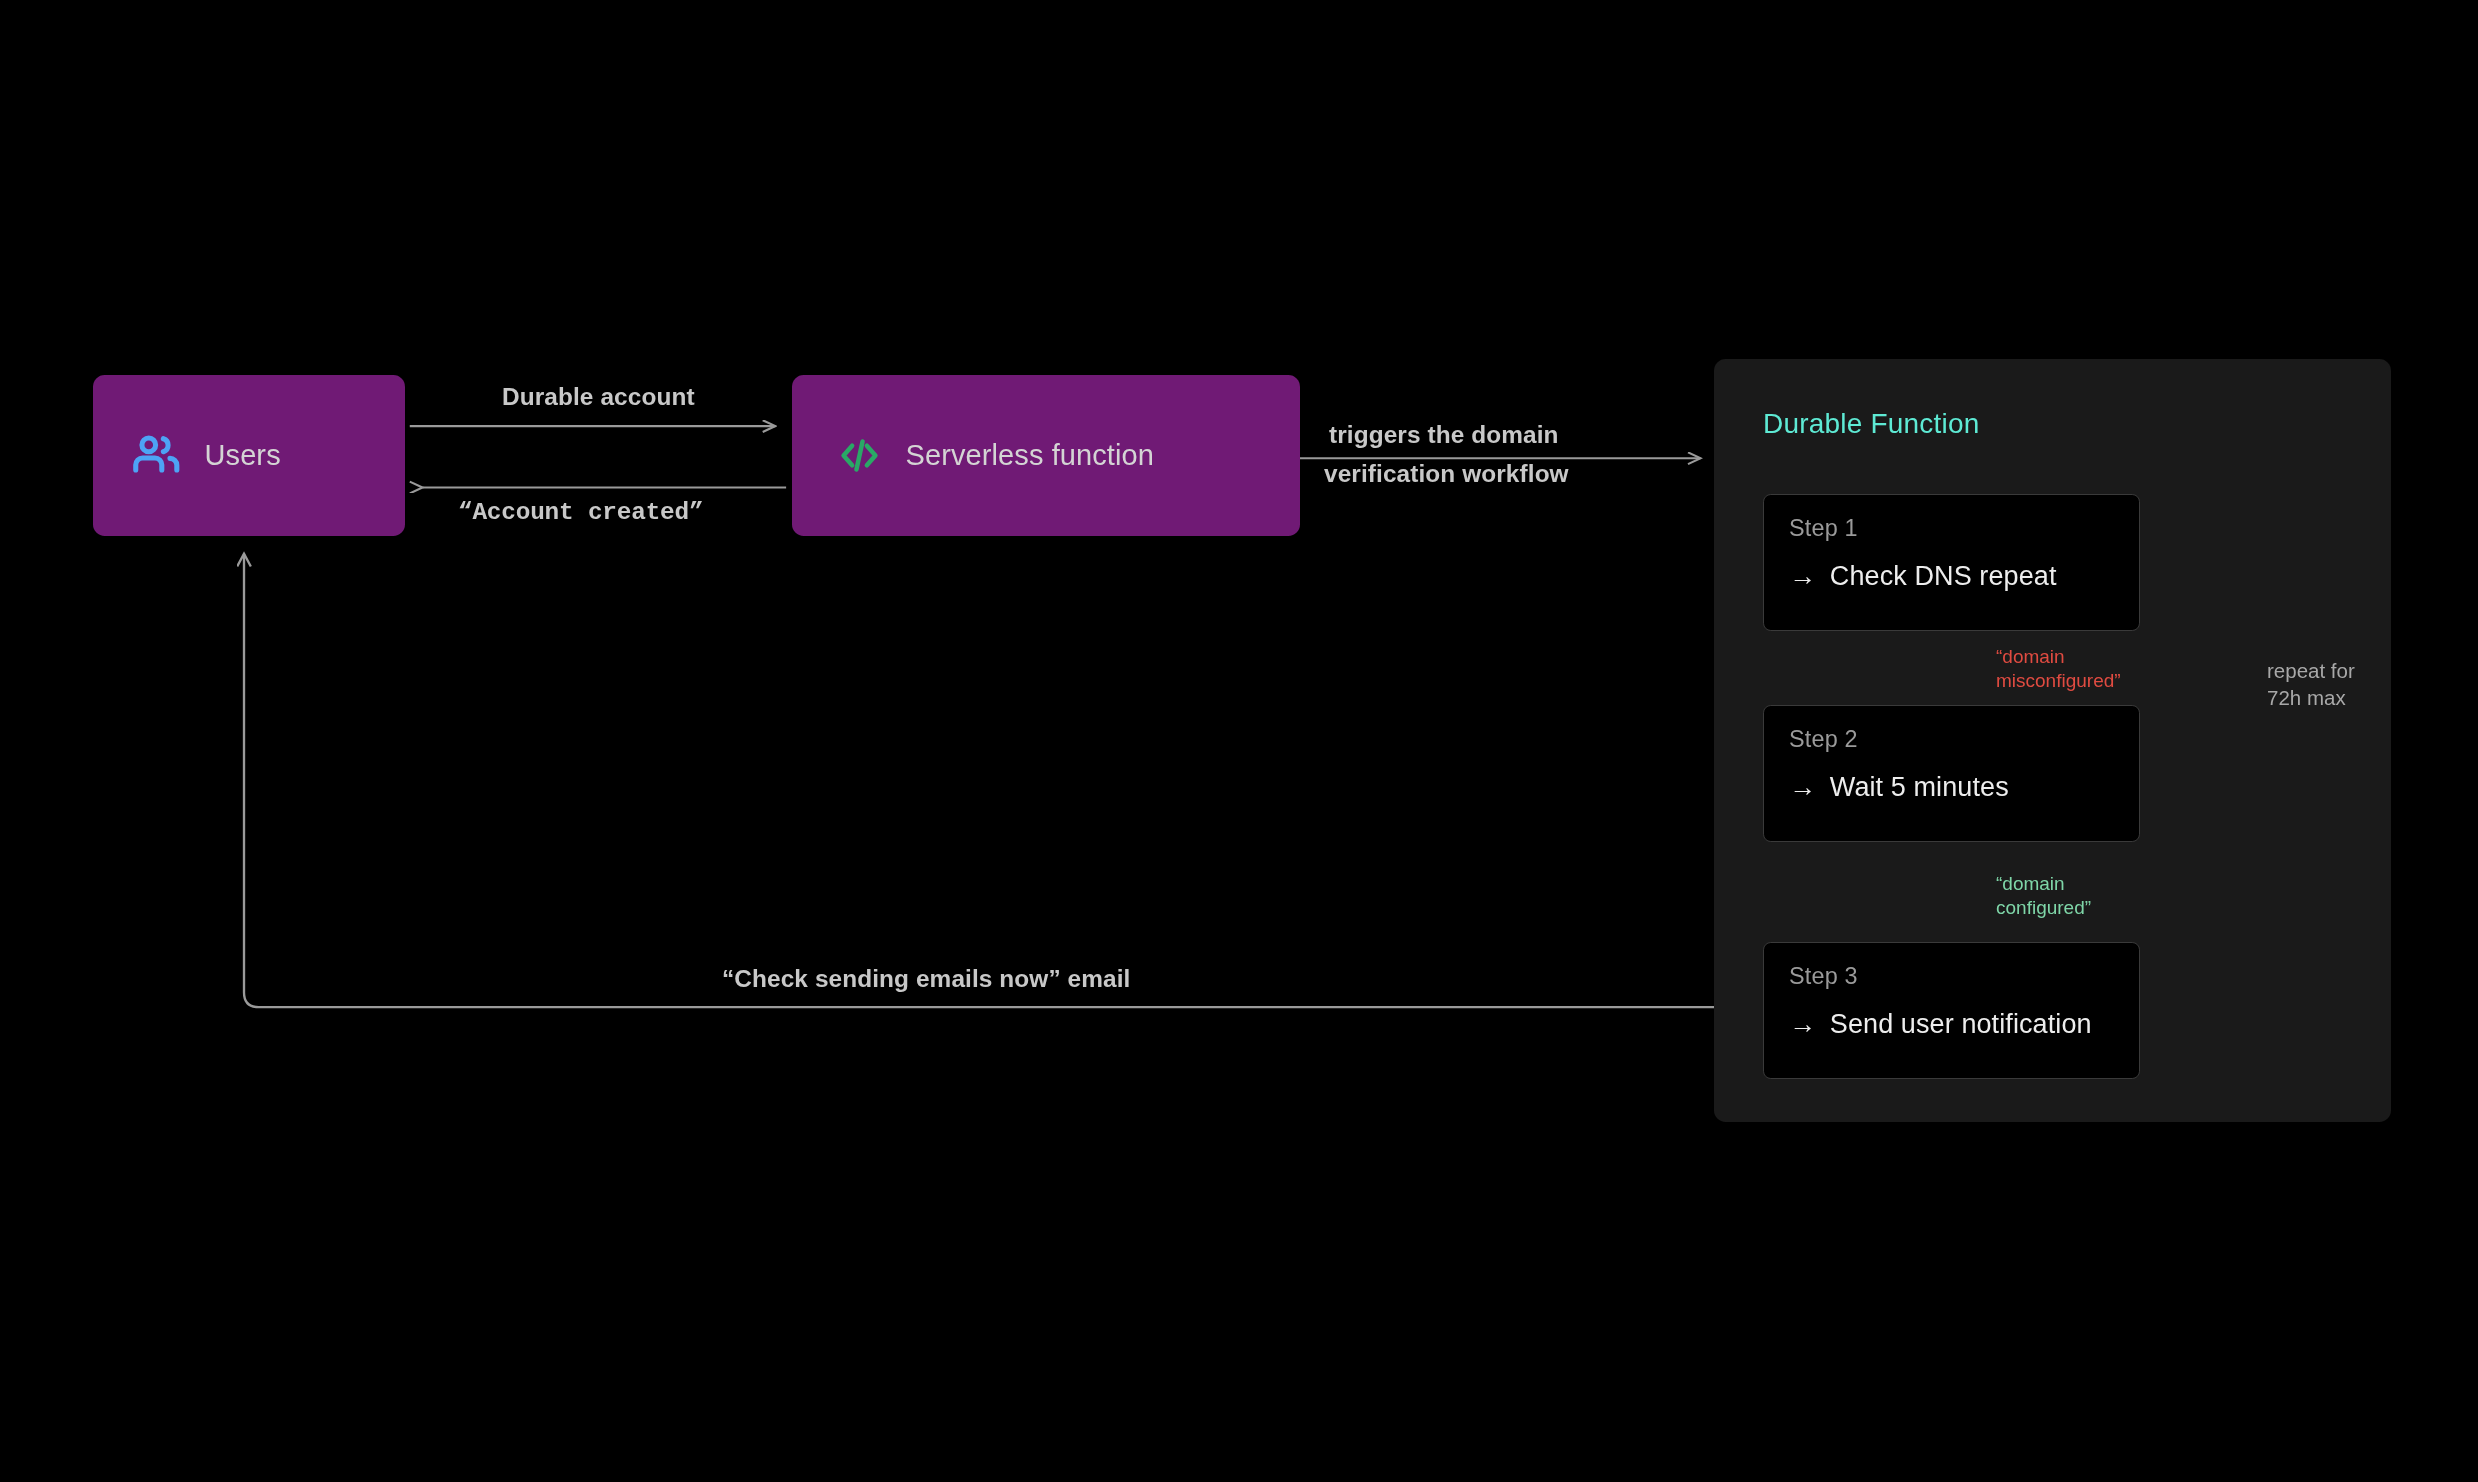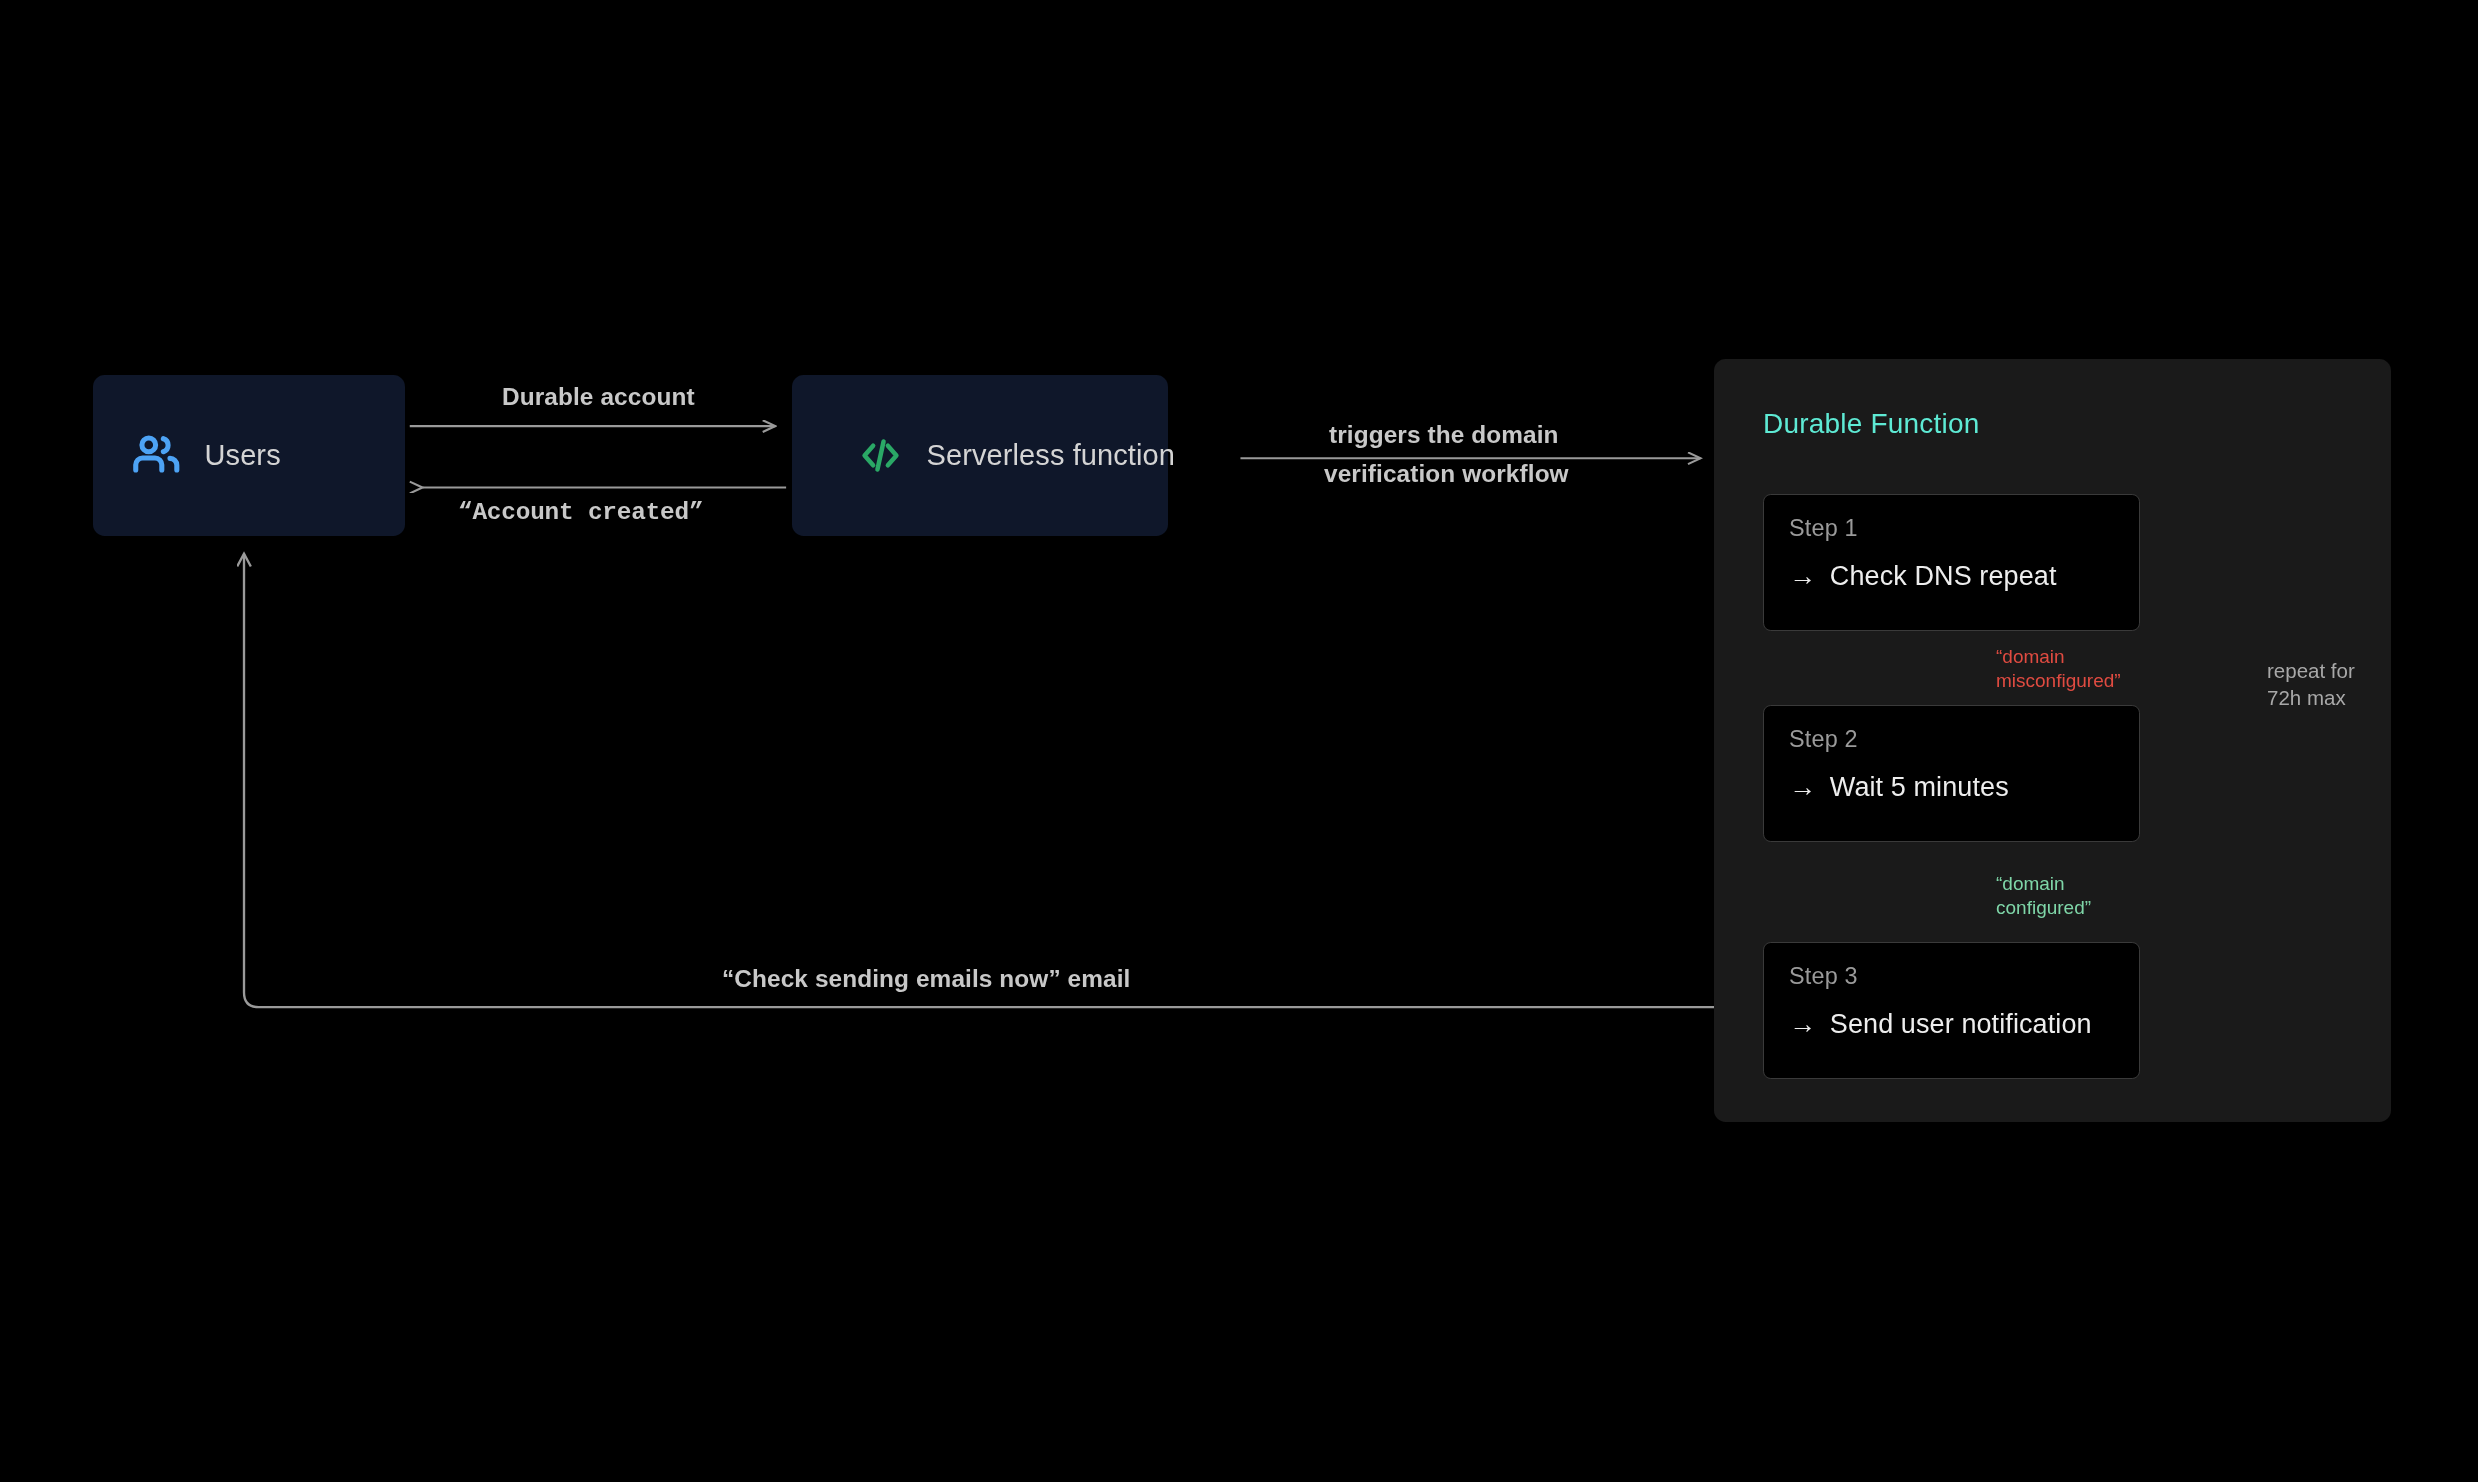--- a/index.html
+++ b/index.html
@@ -24,35 +24,35 @@
     position: absolute;
     left: 0; top: 0;
     width: 2478px;
     height: 1482px;
     pointer-events: none;
   }
 
   
   .node {
     position: absolute;
-    background: #0f172a;
+    background: #701a75;
     border-radius: 11.7px;
     display: flex;
     align-items: center;
     box-sizing: border-box;
   }
   #users-node {
     left: 93px; top: 375px;
     width: 312px; height: 161px;
     padding-left: 37px;
   }
   #serverless-node {
     left: 792px; top: 375px;
-    width: 376px; height: 161px;
-    padding-left: 64px;
+    width: 508px; height: 161px;
+    padding-left: 43px;
   }
   .node-label {
     color: #d4d4d4;
     font-size: 29px;
     font-weight: 400;
     letter-spacing: 0.1px;
     white-space: nowrap;
   }
   .node-icon {
     display: inline-flex;

